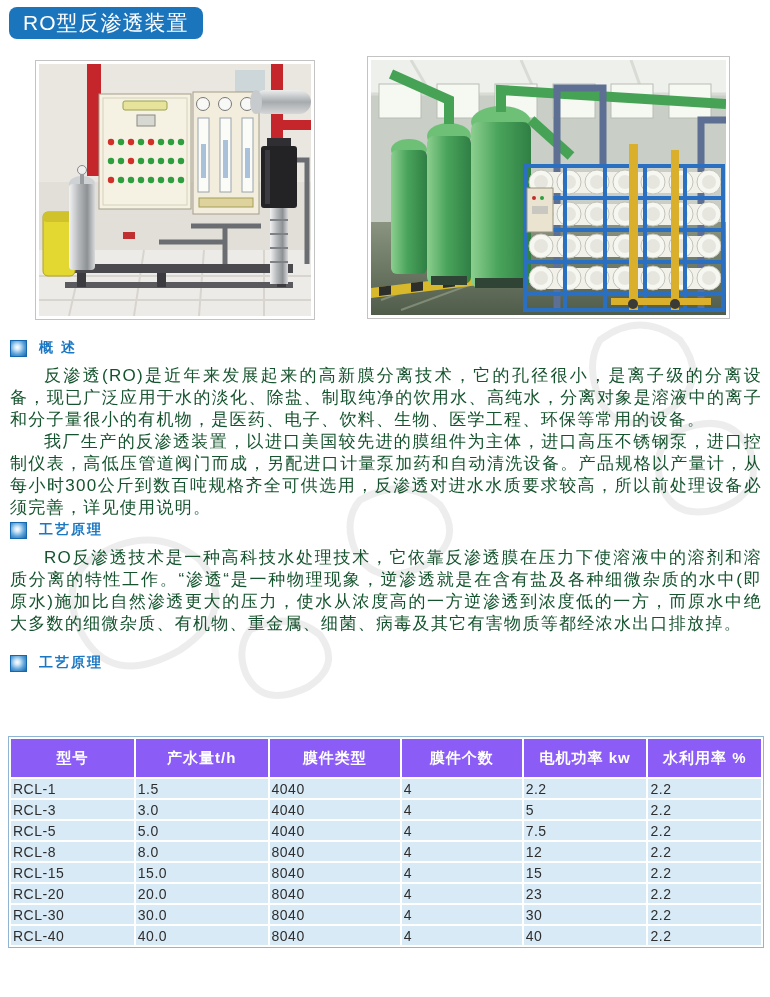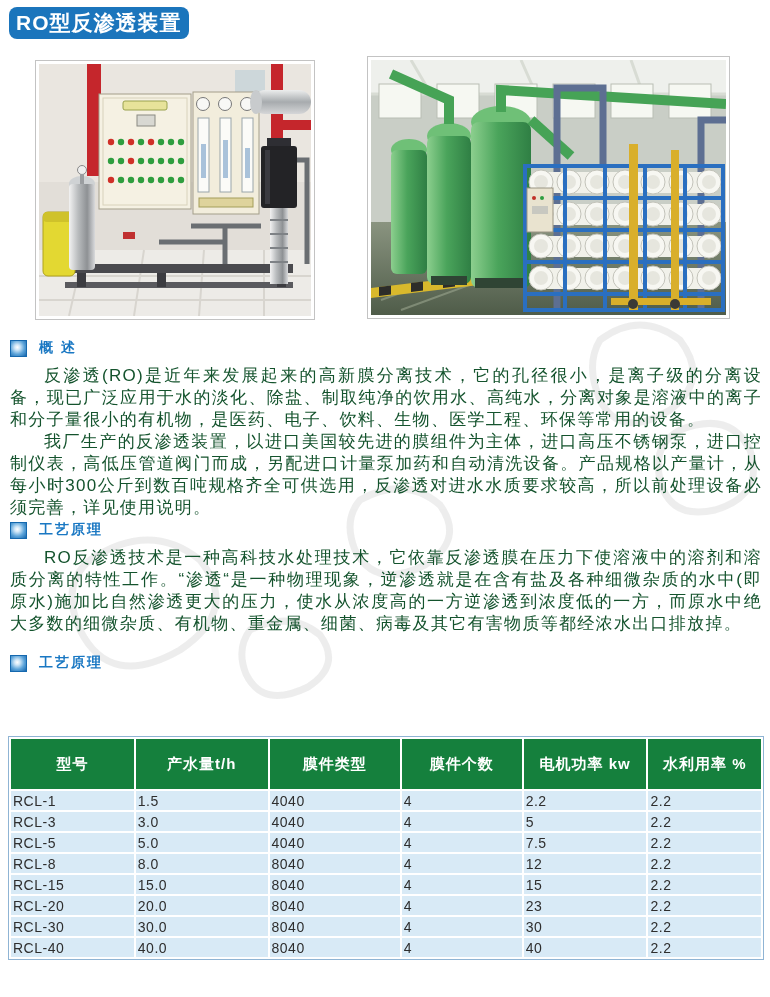--- a/index.html
+++ b/index.html
@@ -5,22 +5,22 @@
   html,body{margin:0;padding:0;}
   body{
     width:770px;height:997px;background:#ffffff;position:relative;overflow:hidden;
     font-family:"Liberation Sans","DejaVu Sans",sans-serif;
   }
   .watermark{position:absolute;left:0;top:300px;z-index:0;pointer-events:none;}
   .layer{position:relative;z-index:1;}
   
   .title-badge{
     position:absolute;left:9px;top:7px;height:32px;line-height:32px;
-    background:#1b75bc;color:#ffffff;font-size:21px;font-weight:bold;
-    padding:0 7px;border-radius:8px;letter-spacing:1px;
+    background:#1b75bc;color:#ffffff;font-size:21px;font-weight:normal;
+    padding:0 14px;border-radius:8px;letter-spacing:1px;
   }
   
   .photo{position:absolute;background:#ffffff;border:1px solid #c3c3c3;padding:3px;}
   .photo svg{display:block;}
   .photo-left{left:35px;top:60px;}
   .photo-right{left:367px;top:56px;}
   
   .sec{position:absolute;left:10px;width:752px;}
   .sec-head{display:flex;align-items:center;margin:0 0 7px 0;height:20px;}
   .sec-icon{
@@ -36,22 +36,22 @@
   .sec1{top:338px;}
   .sec2{top:520px;}
   .sec3{top:653px;}
   
   .table-wrap{
     position:absolute;left:8px;top:736px;width:754px;
     border:1px solid #8fb4d4;background:#ffffff;z-index:1;
   }
   table{width:100%;border-collapse:separate;border-spacing:2px;table-layout:fixed;}
   th{
-    background:#15803d;color:#ffffff;font-size:15px;font-weight:bold;
-    height:24px;padding:13px 2px;letter-spacing:1px;
+    background:#8b5cf6;color:#ffffff;font-size:15px;font-weight:bold;
+    height:24px;padding:7px 2px;letter-spacing:1px;
   }
   td{
     background:#d8eaf6;color:#2e2e2e;font-size:14px;text-align:left;
     height:19px;padding:0 2px;letter-spacing:0.5px;
   }
 </style>
 </head>
 <body>
 
 <svg class="watermark" width="770" height="430" viewBox="0 0 770 430">

